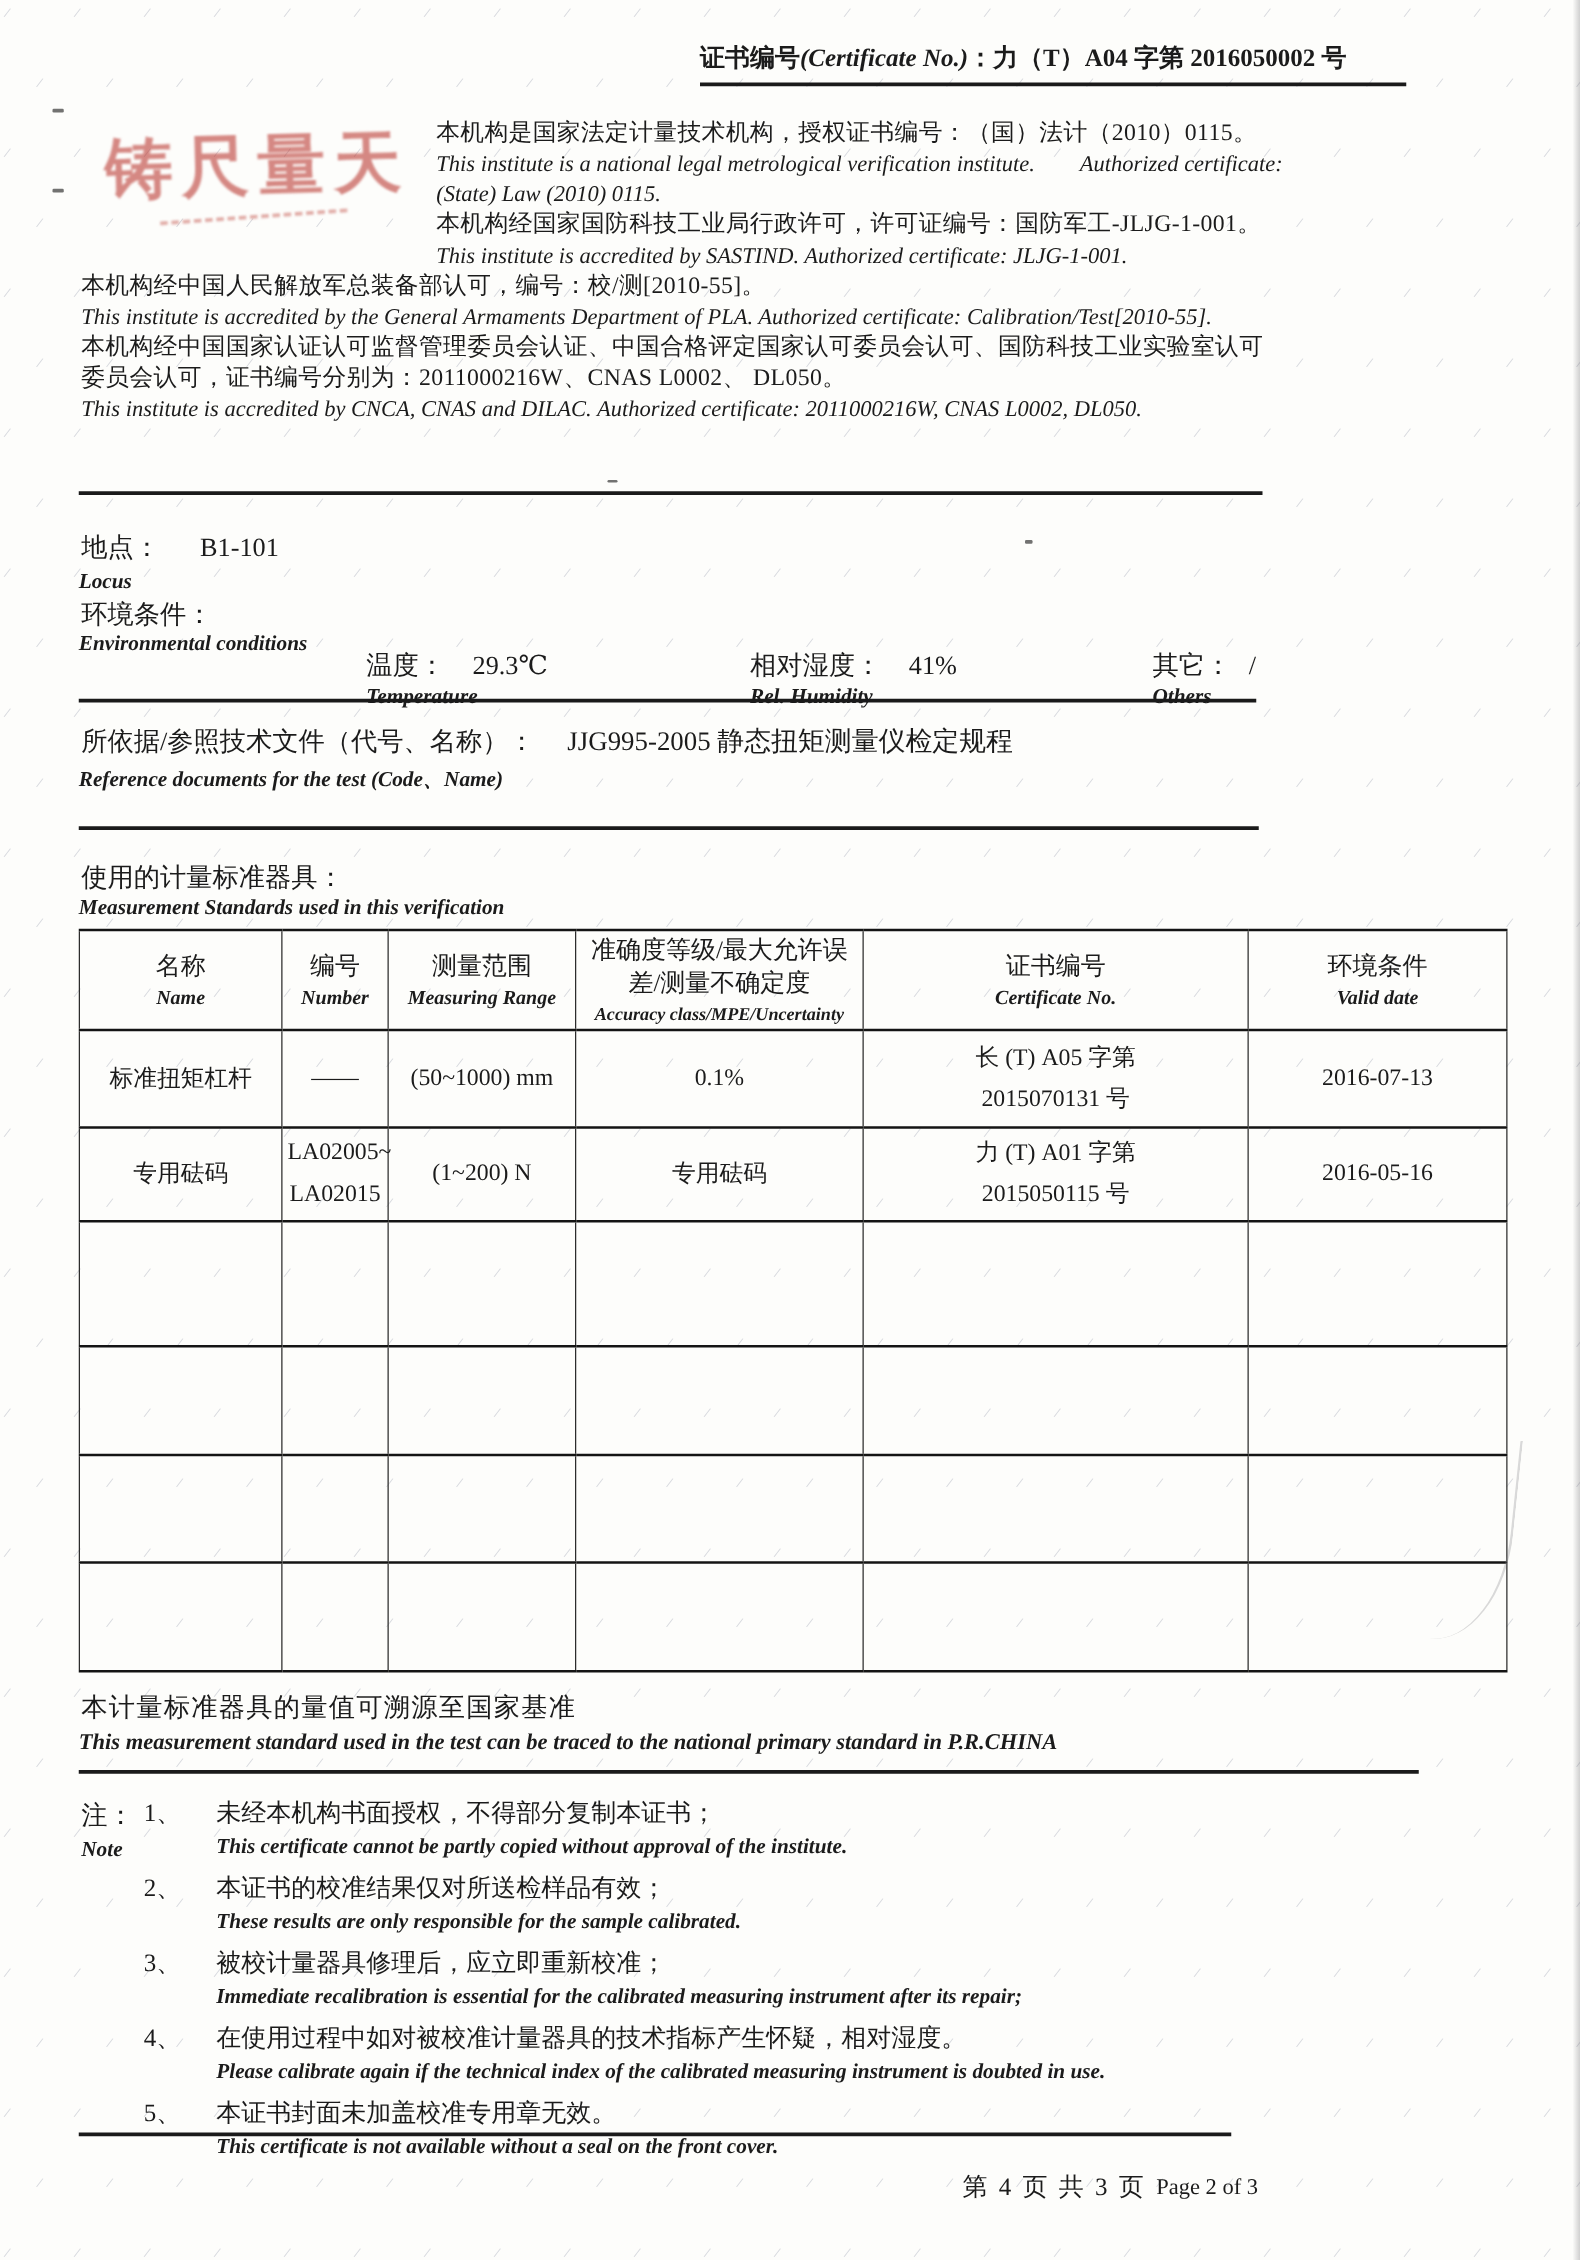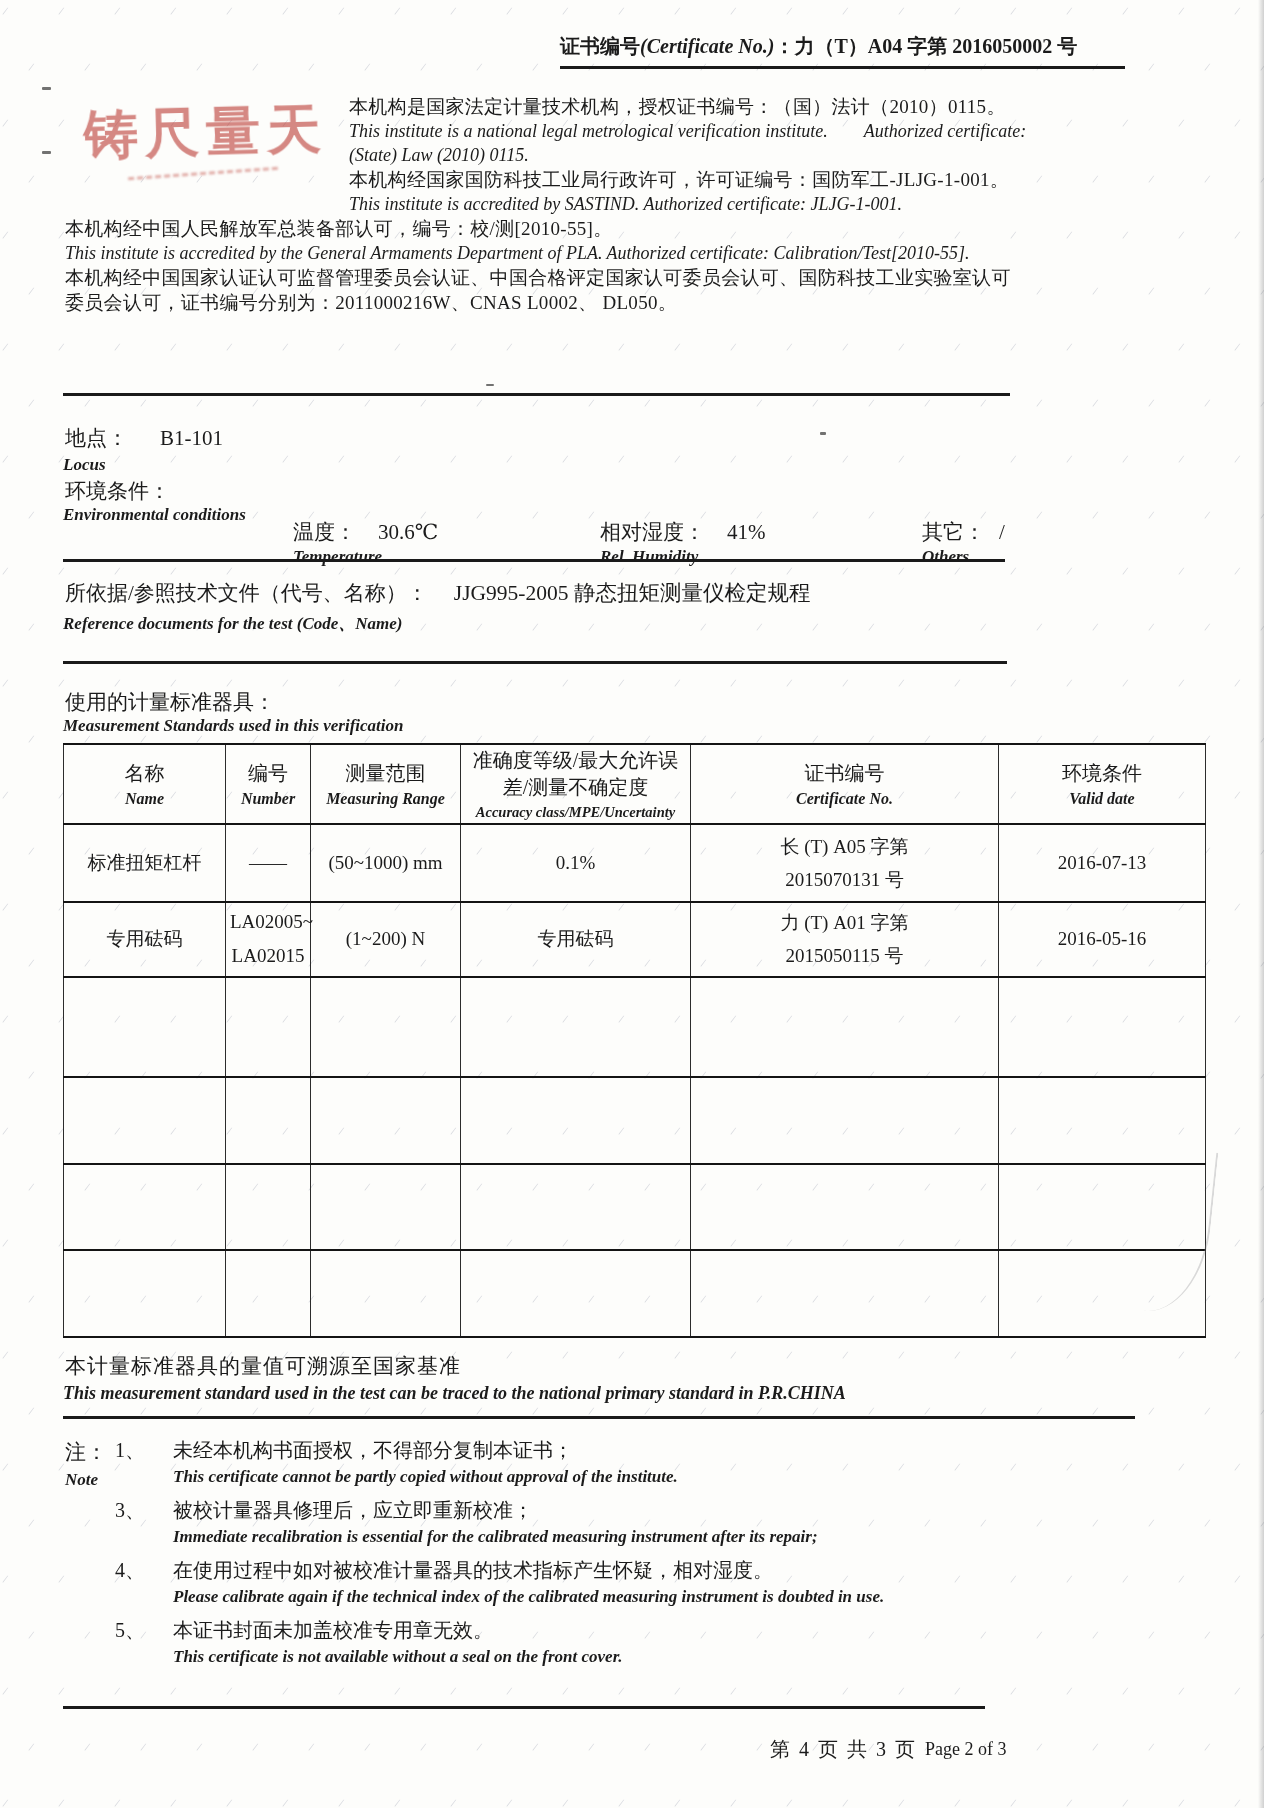--- a/index.html
+++ b/index.html
@@ -839,36 +839,37 @@
   <div class="abs intro">
     <div class="cn ind">本机构是国家法定计量技术机构，授权证书编号：（国）法计（2010）0115。</div>
     <div class="en ind">This institute is a national legal metrological verification institute.  Authorized certificate:</div>
     <div class="en ind">(State) Law (2010) 0115.</div>
     <div class="cn ind">本机构经国家国防科技工业局行政许可，许可证编号：国防军工-JLJG-1-001。</div>
     <div class="en ind">This institute is accredited by SASTIND. Authorized certificate: JLJG-1-001.</div>
     <div class="cn">本机构经中国人民解放军总装备部认可，编号：校/测[2010-55]。</div>
     <div class="en">This institute is accredited by the General Armaments Department of PLA. Authorized certificate: Calibration/Test[2010-55].</div>
     <div class="cn">本机构经中国国家认证认可监督管理委员会认证、中国合格评定国家认可委员会认可、国防科技工业实验室认可</div>
     <div class="cn">委员会认可，证书编号分别为：2011000216W、CNAS L0002、 DL050。</div>
+    <div class="en">This institute is accredited by CNCA, CNAS and DILAC. Authorized certificate: 2011000216W, CNAS L0002, DL050.</div>
   </div>
 
   <div class="rule" style="left:63px;top:393px;width:947px;height:3px;"></div>
 
   <div class="abs nowrap" style="left:65px;top:424px;">
     <span class="lab-cn">地点：</span>
     <span class="val" style="margin-left:28px;">B1-101</span>
   </div>
   <div class="abs lab-en" style="left:63px;top:455px;">Locus</div>
 
   <div class="abs lab-cn" style="left:65px;top:477px;">环境条件：</div>
   <div class="abs lab-en" style="left:63px;top:505px;">Environmental conditions</div>
 
   <div class="envgrp nowrap" style="left:293px;top:518px;">
     <span class="lab-cn">温度：</span>
-    <span class="val" style="margin-left:18px;">30.6℃</span>
+    <span class="val" style="margin-left:18px;">29.3℃</span>
     <div class="lab-en">Temperature</div>
   </div>
   <div class="envgrp nowrap" style="left:600px;top:518px;">
     <span class="lab-cn">相对湿度：</span>
     <span class="val" style="margin-left:18px;">41%</span>
     <div class="lab-en">Rel. Humidity</div>
   </div>
   <div class="envgrp nowrap" style="left:922px;top:518px;">
     <span class="lab-cn">其它：</span>
     <span class="val" style="margin-left:10px;">/</span>
@@ -986,20 +987,24 @@
   <div class="abs" style="left:65px;top:1438px;">
     <div class="lab-cn">注：</div>
     <div class="lab-en" style="margin-top:4px;">Note</div>
   </div>
   <div class="abs" style="left:115px;top:1437px;width:905px;">
     <div class="note-item">
       <span class="note-num">1、</span><span class="note-cn">未经本机构书面授权，不得部分复制本证书；</span>
       <div class="note-en">This certificate cannot be partly copied without approval of the institute.</div>
     </div>
     <div class="note-item">
+      <span class="note-num">2、</span><span class="note-cn">本证书的校准结果仅对所送检样品有效；</span>
+      <div class="note-en">These results are only responsible for the sample calibrated.</div>
+    </div>
+    <div class="note-item">
       <span class="note-num">3、</span><span class="note-cn">被校计量器具修理后，应立即重新校准；</span>
       <div class="note-en">Immediate recalibration is essential for the calibrated measuring instrument after its repair;</div>
     </div>
     <div class="note-item">
       <span class="note-num">4、</span><span class="note-cn">在使用过程中如对被校准计量器具的技术指标产生怀疑，相对湿度。</span>
       <div class="note-en">Please calibrate again if the technical index of the calibrated measuring instrument is doubted in use.</div>
     </div>
     <div class="note-item">
       <span class="note-num">5、</span><span class="note-cn">本证书封面未加盖校准专用章无效。</span>
       <div class="note-en">This certificate is not available without a seal on the front cover.</div>

